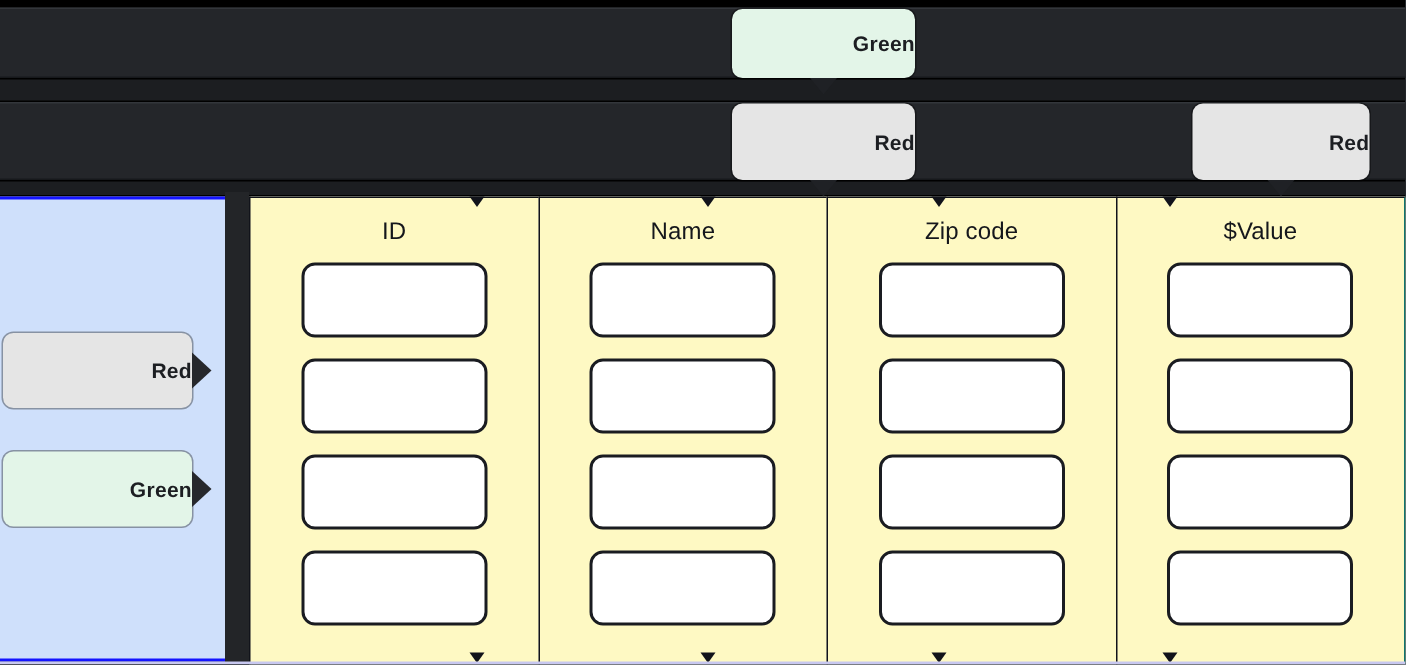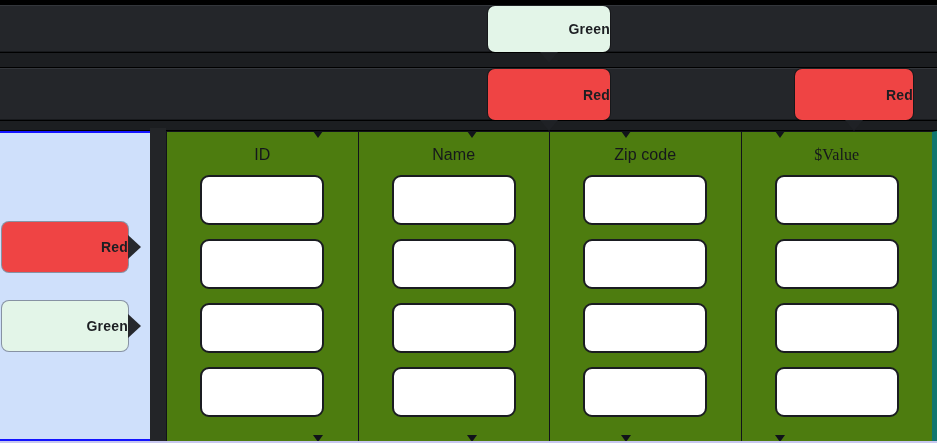--- a/index.html
+++ b/index.html
@@ -65,31 +65,31 @@
     top: 131px;
     width: 771px;
     height: 312px;
     display: flex;
     background: #cfe0fb;
   }
   .col {
     position: relative;
     flex: 1 1 0;
     height: 100%;
-    background: #4d7c0f;
+    background: #fef9c3;
     border-left: 1px solid #11131a;
     border-top: 1px solid #11131a;
     border-bottom: 1px solid #11131a;
     display: flex;
     flex-direction: column;
     align-items: center;
     padding: 0 10px;
   }
   .col:first-child { border-left: 1px solid #11131a; }
-  .col:last-child  { border-right: 5px solid #0f766e; font-family: Liberation Serif, serif; }
+  .col:last-child  { border-right: 1px solid #0f766e; }
 
   .col-header {
     font-size: 16px;
     color: #15171c;
     line-height: 1;
     margin-top: 15px;
     margin-bottom: 12px;
     white-space: nowrap;
     letter-spacing: .1px;
   }
@@ -120,21 +120,21 @@
     align-items: center;
     justify-content: flex-end;
     border-radius: 7px;
     font-size: 14px;
     font-weight: bold;
     color: #1c1e22;
     letter-spacing: .2px;
     box-shadow: 0 0 0 1px rgba(0,0,0,.35);
   }
   .badge.green { background: #e3f5e8; }
-  .badge.red   { background: #ef4444; padding-left: 17px; }
+  .badge.red   { background: #e5e5e5; padding-left: 17px; }
 
   
   .tail-down {
     position: absolute;
     left: 50%;
     transform: translateX(-50%);
     bottom: -11px;
     width: 0; height: 0;
     border-left: 9px solid transparent;
     border-right: 9px solid transparent;

